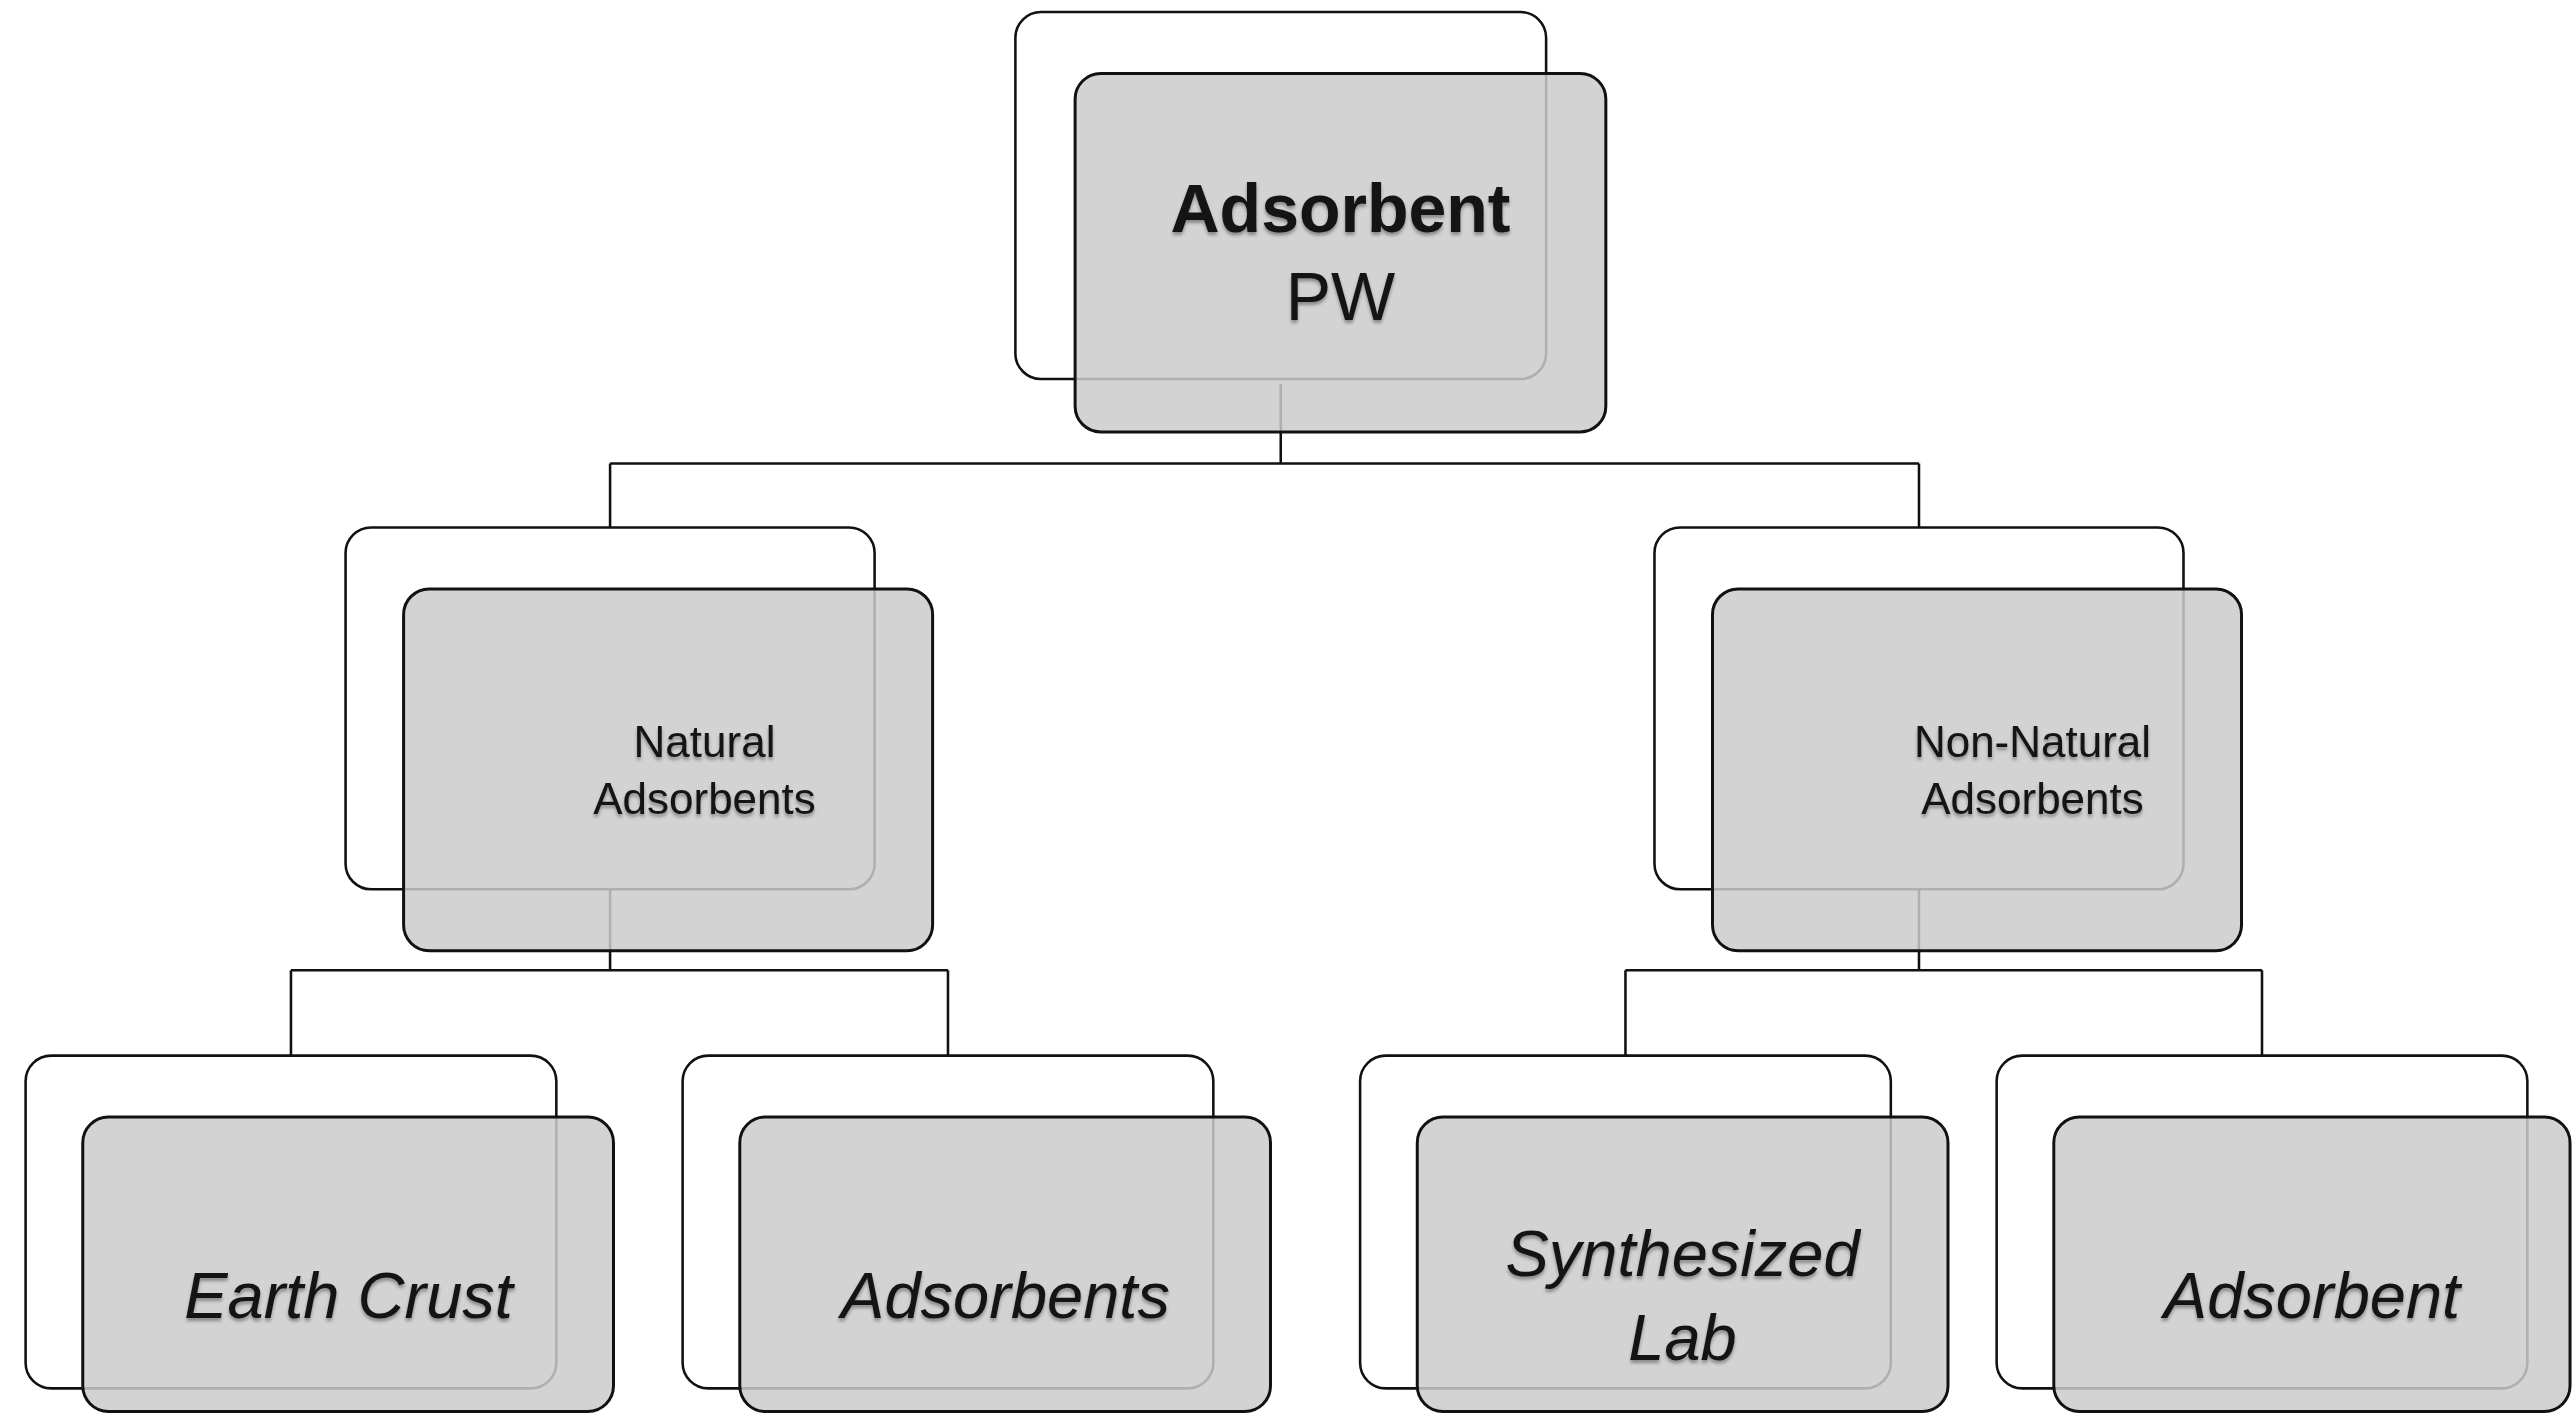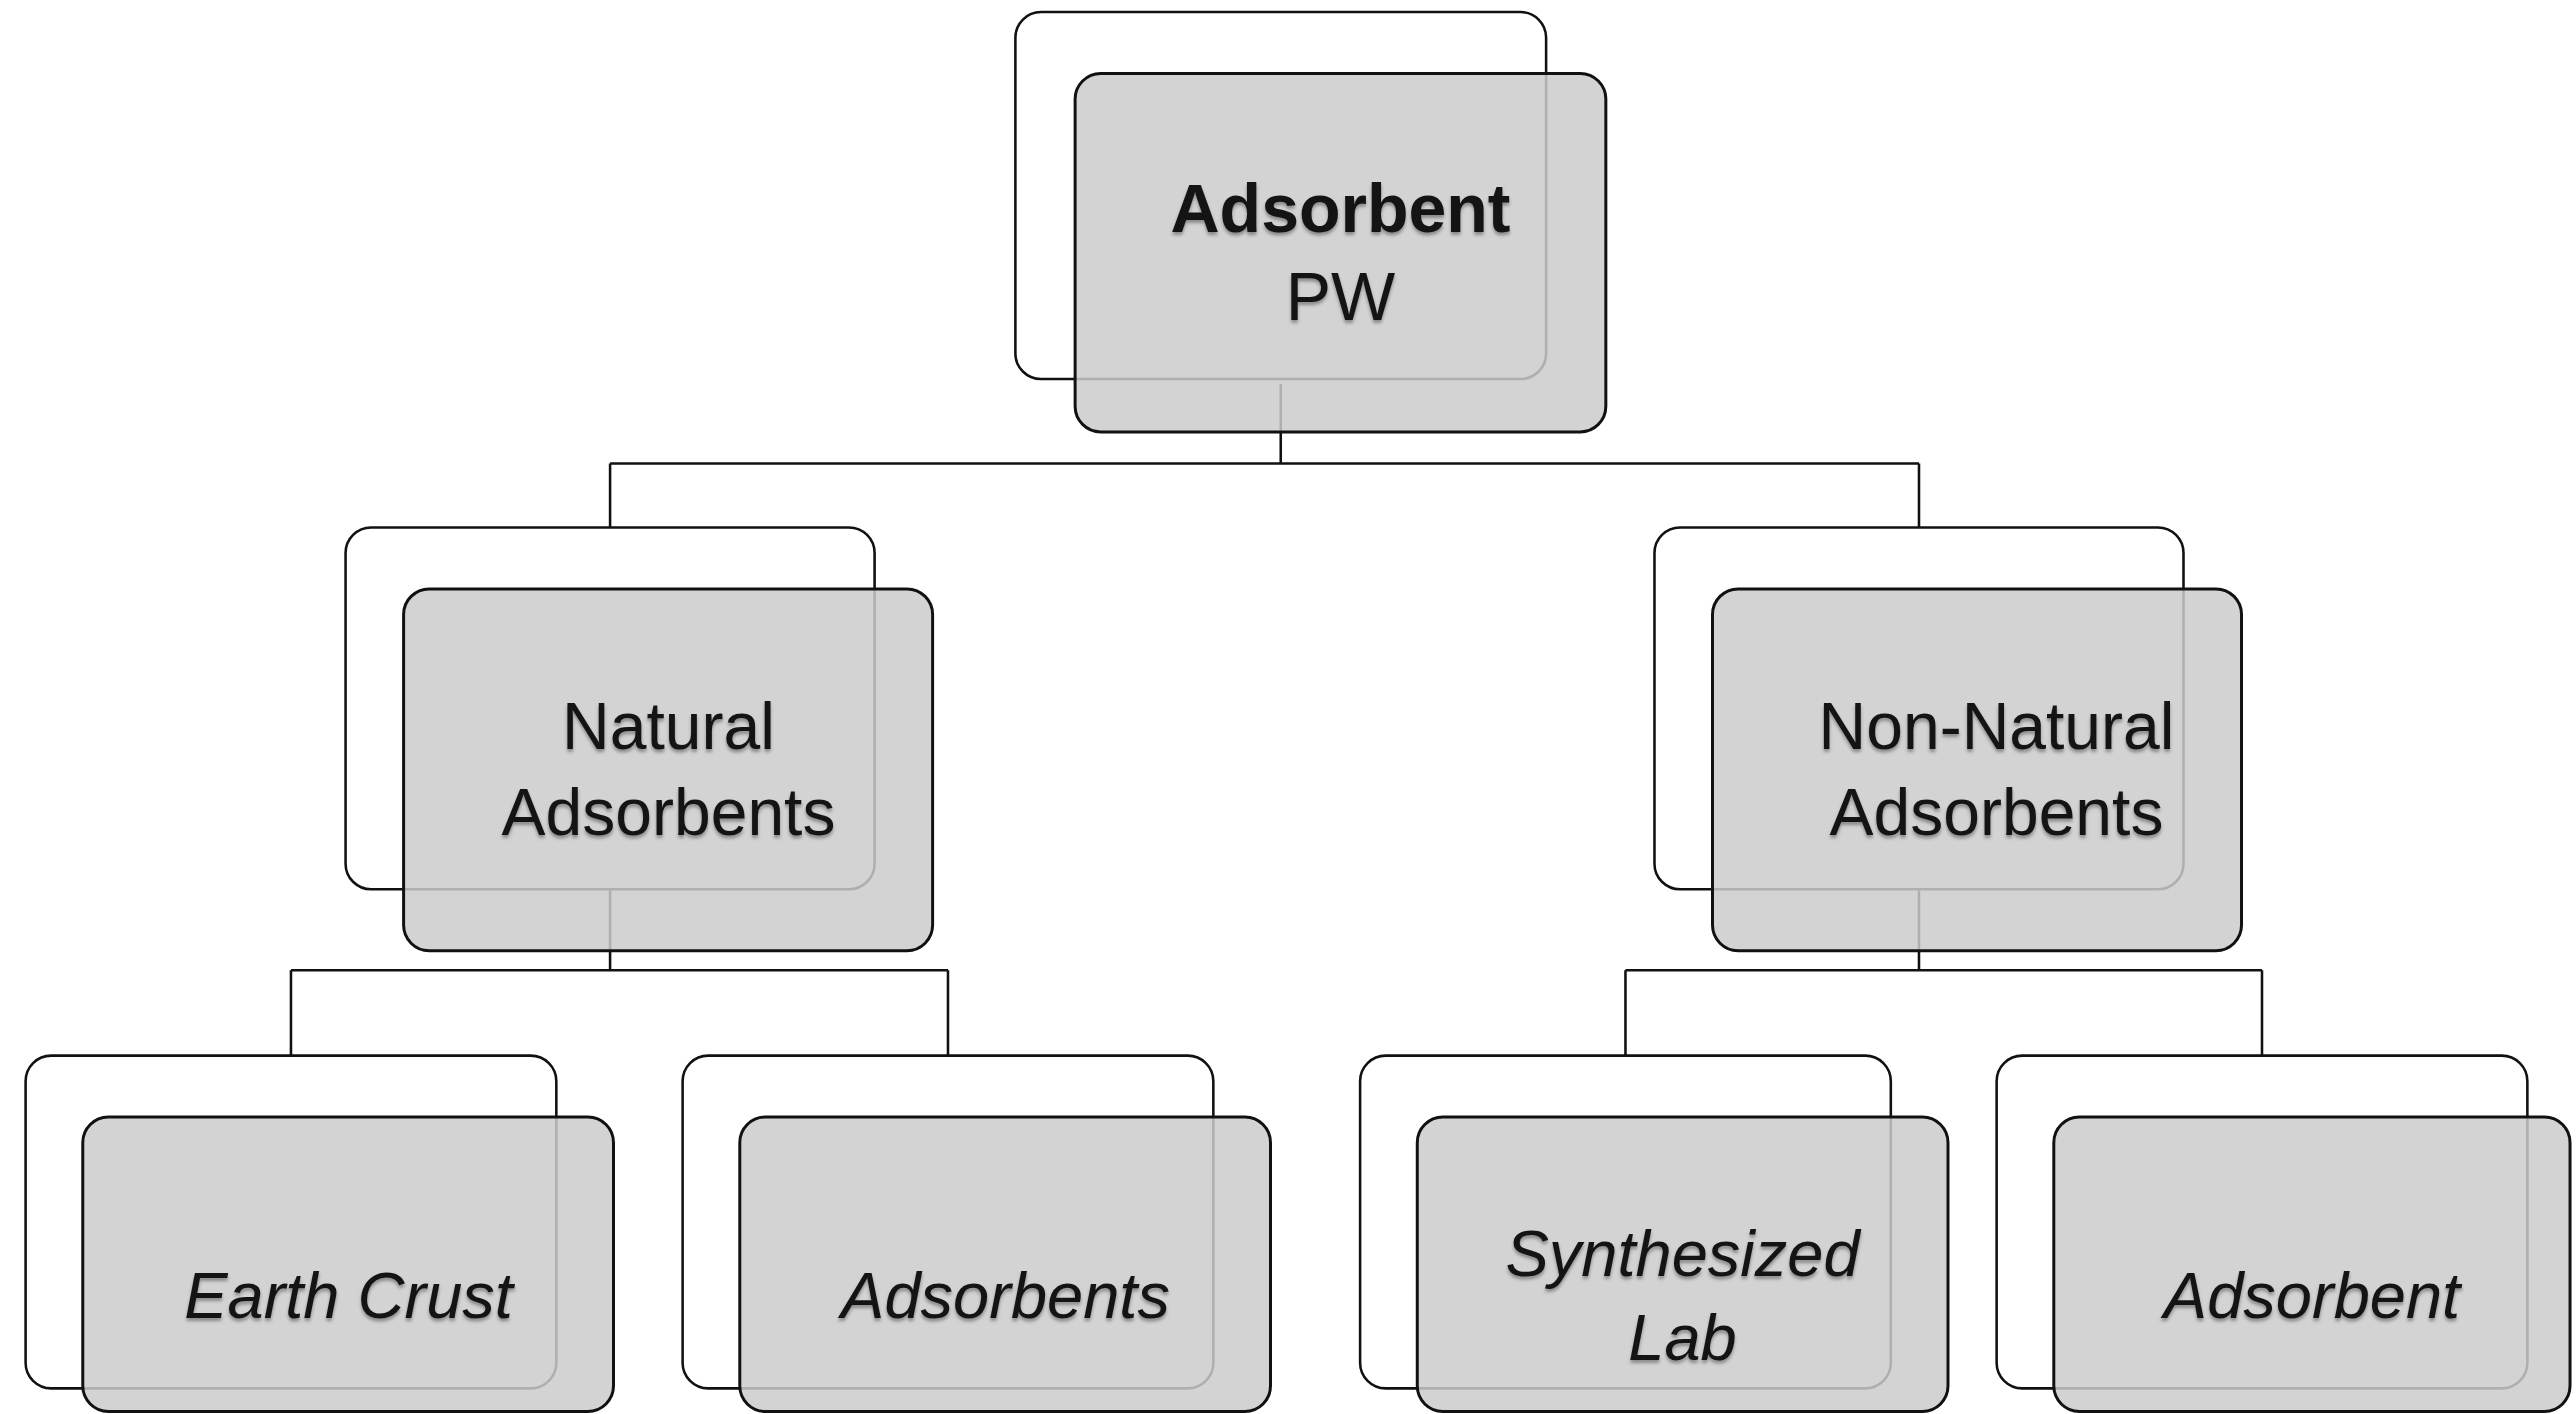--- a/index.html
+++ b/index.html
@@ -44,21 +44,21 @@
     align-items: center;
     justify-content: center;
     text-align: center;
     color: #141414;
     font-family: "Liberation Sans", sans-serif;
     text-shadow: 0 2.6px 3.4px rgba(0,0,0,0.35);
   }
   .label span { display: block; }
   .lvl1 { font-weight: 700; font-size: 68px; line-height: 1.3; border-radius: 18px; }
   .lvl1 .pw { font-weight: 400; }
-  .lvl2 { font-weight: 400; font-size: 66px; line-height: 1.3; }
+  .lvl2 { font-weight: 400; font-size: 44px; line-height: 1.3; padding-left: 36px; }
   .lvl3 { font-weight: 400; font-style: italic; font-size: 65px; line-height: 1.3; }
 </style>
 </head>
 <body>
 
 <div id="canvas">
 
   <svg class="layer" width="2576" height="1415" viewBox="0 0 3019 1658">
 
     <g class="connectors">

